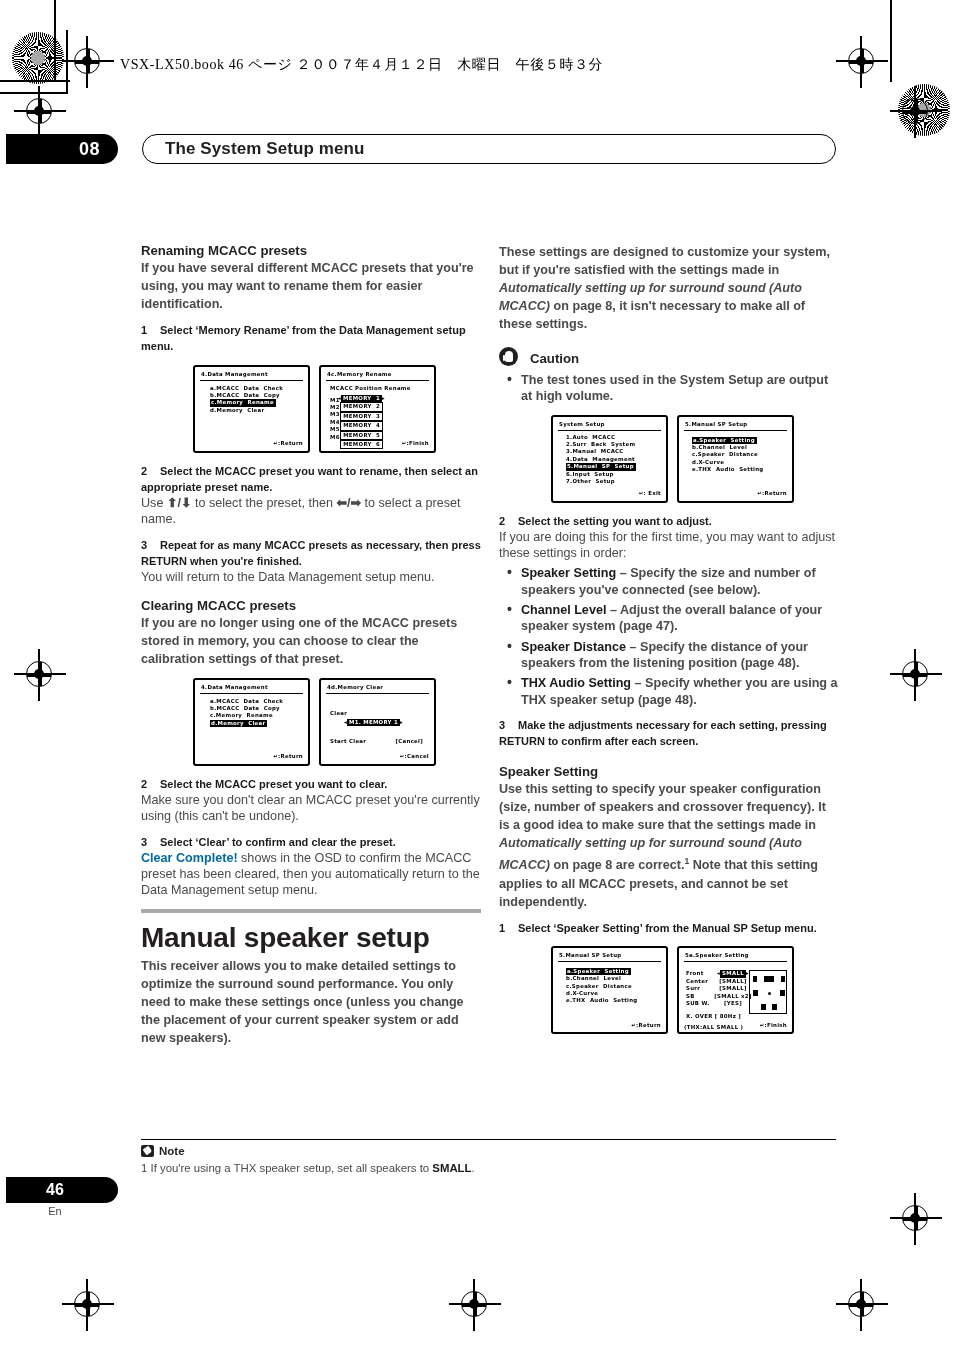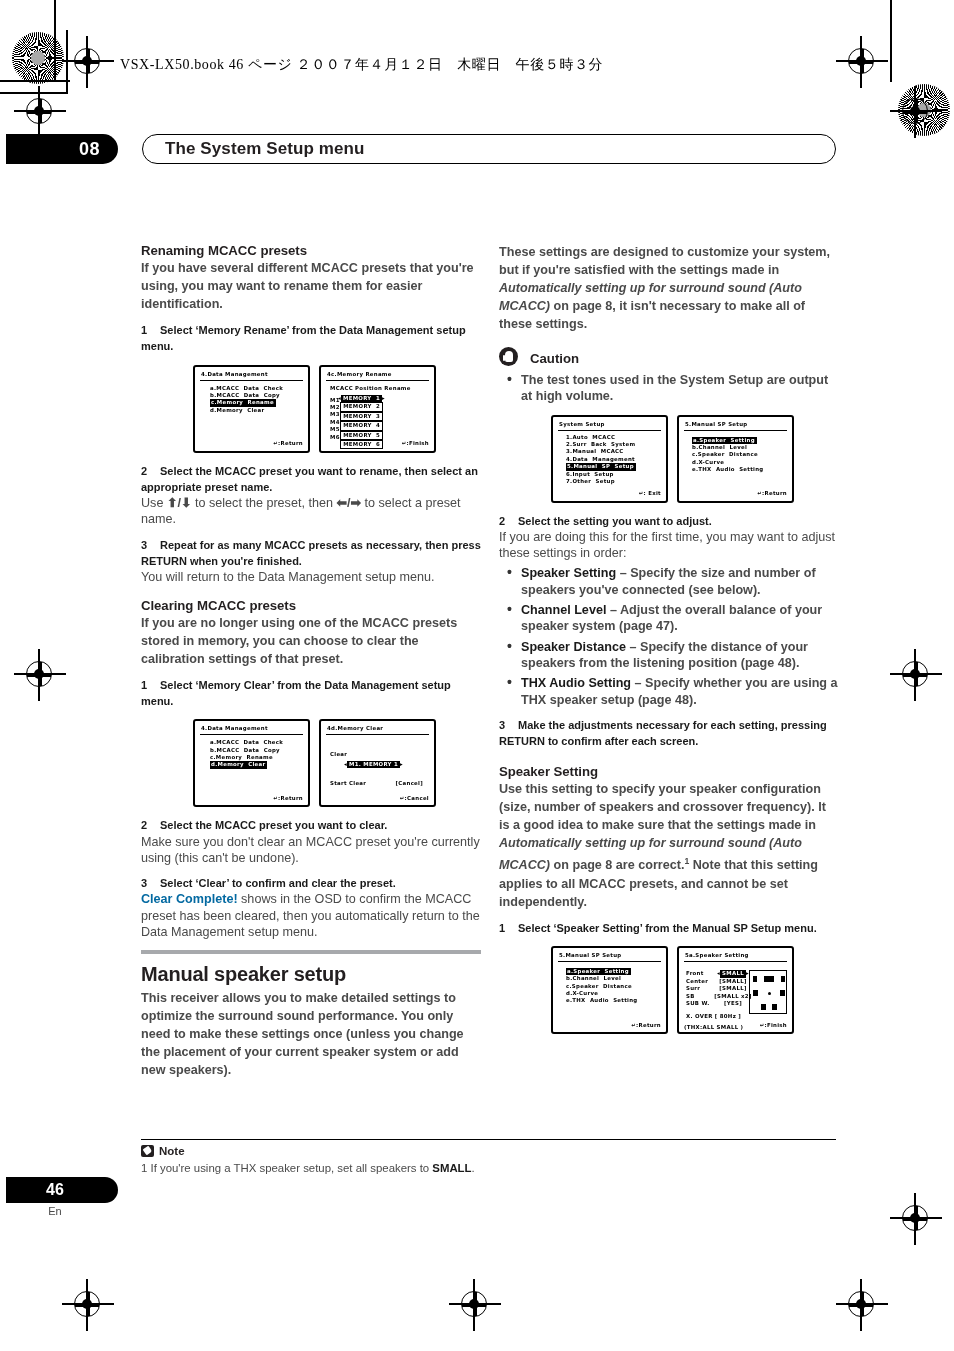--- a/index.html
+++ b/index.html
@@ -74,21 +74,21 @@
 
   
   .col { position:absolute; top:243px; width:340px; }
   .col-left { left:141px; }
   .col-right { left:499px; }
 
   h3.sub {
     font-size:13.2px; font-weight:bold; margin:0 0 1px 0; letter-spacing:-0.05px;
   }
   h2.major {
-    font-size:20px; font-weight:bold; margin:0 0 3px 0; letter-spacing:-0.2px;
+    font-size:28px; font-weight:bold; margin:0 0 3px 0; letter-spacing:-0.2px;
   }
   .rule-top {
     height:4px; background:#a7a9ac; margin:10px 0 9px 0;
   }
   p.body {
     font-size:12.6px; line-height:18px; margin:0 0 9px 0; color:#4a4a4a;font-weight:bold;
   }
   p.step {
     font-size:11px; line-height:16.3px; margin:9px 0 0 0; font-weight:bold;
     color:#1a1a1a;
@@ -305,21 +305,20 @@
 
   <p class="step" style="margin-top:2px;"><span class="n">2</span><span>Select the MCACC preset you want to rename, then select an appropriate preset name.</span></p>
   <p class="after"><span>Use </span><b>⬆/⬇</b><span> to select the preset, then </span><b>⬅/➡</b><span> to select a preset name.</span></p>
 
   <p class="step"><span class="n">3</span><span>Repeat for as many MCACC presets as necessary, then press RETURN when you're finished.</span></p>
   <p class="after">You will return to the Data Management setup menu.</p>
 
   <h3 class="sub" style="margin-top:12px;">Clearing MCACC presets</h3>
   <p class="body">If you are no longer using one of the MCACC presets stored in memory, you can choose to clear the calibration settings of that preset.</p>
 
-  <p class="step"><span class="n">1</span><span>Select ‘Memory Clear’ from the Data Management setup menu.</span></p>
 
   <div class="osd-pair">
     <div class="osd">
       <div class="ttl">4.Data  Management</div>
       <div class="inner">
         <div class="row"><span>a.MCACC  Data  Check</span></div>
         <div class="row"><span>b.MCACC  Data  Copy</span></div>
         <div class="row"><span>c.Memory  Rename</span></div>
         <div class="row"><span class="hl">d.Memory  Clear</span></div>
       </div>

